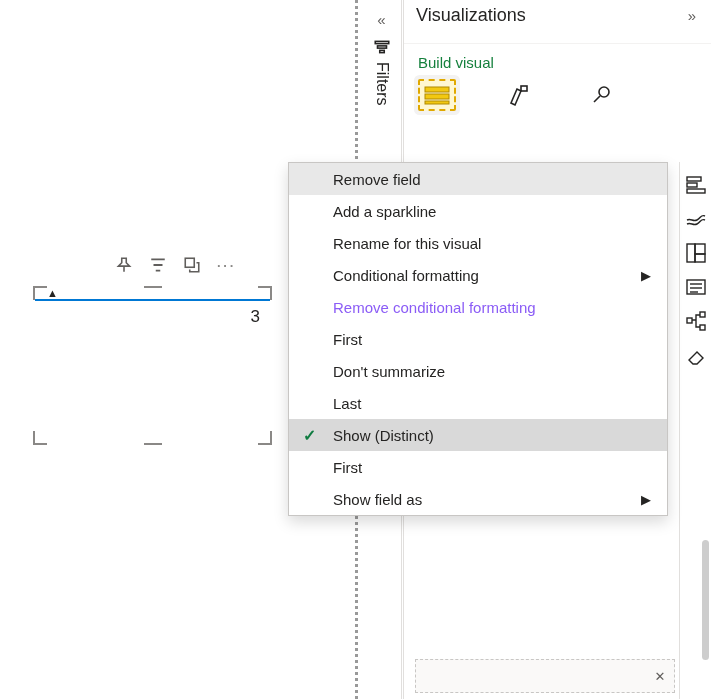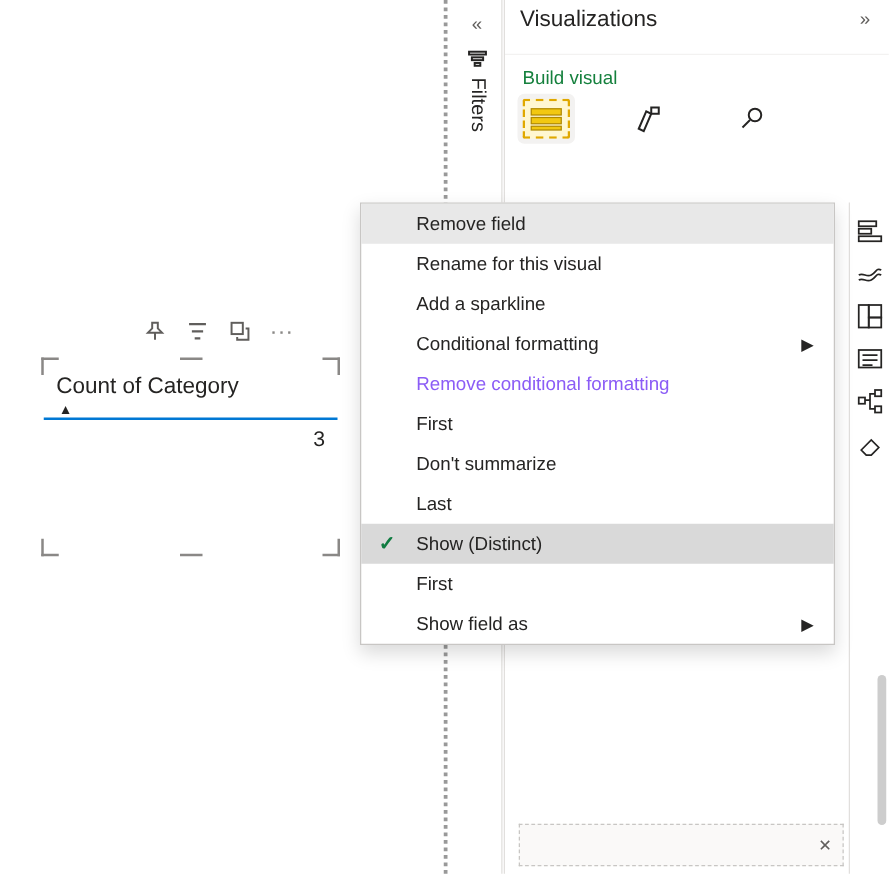--- a/index.html
+++ b/index.html
@@ -269,21 +269,20 @@
     <span class="dots">···</span>
   </div>
 
   <div class="visual-tile">
     <div class="sel tl"></div>
     <div class="sel tm"></div>
     <div class="sel tr"></div>
     <div class="sel bl"></div>
     <div class="sel bm"></div>
     <div class="sel br"></div>
-    <div class="tile-header">Count of Category</div>
     <div class="tile-sort-caret">▲</div>
     <div class="tile-divider"></div>
     <div class="tile-value">3</div>
   </div>
 </div>
 
 <div class="filters-collapsed">
   <div class="chev">«</div>
   <svg class="filters-icon" viewBox="0 0 16 16" fill="none" stroke="#252423" stroke-width="1.4">
       <rect x="2" y="3" width="12" height="2"></rect>
@@ -356,24 +355,24 @@
   <div class="drill-placeholder"></div>
   <div class="drill-close">✕</div>
   <div class="scrollbar-hint"></div>
 </div>
 
 <div class="context-menu">
   <div class="menu-item highlight">
     <span>Remove field</span>
   </div>
   <div class="menu-item">
+    <span>Add a sparkline</span>
+  </div>
+  <div class="menu-item">
     <span>Rename for this visual</span>
-  </div>
-  <div class="menu-item">
-    <span>Add a sparkline</span>
   </div>
   <div class="menu-item">
     <span>Conditional formatting</span>
     <span class="sub-caret">▶</span>
   </div>
   <div class="menu-item disabled">
     <span>Remove conditional formatting</span>
   </div>
   <div class="menu-item">
     <span>First</span>

